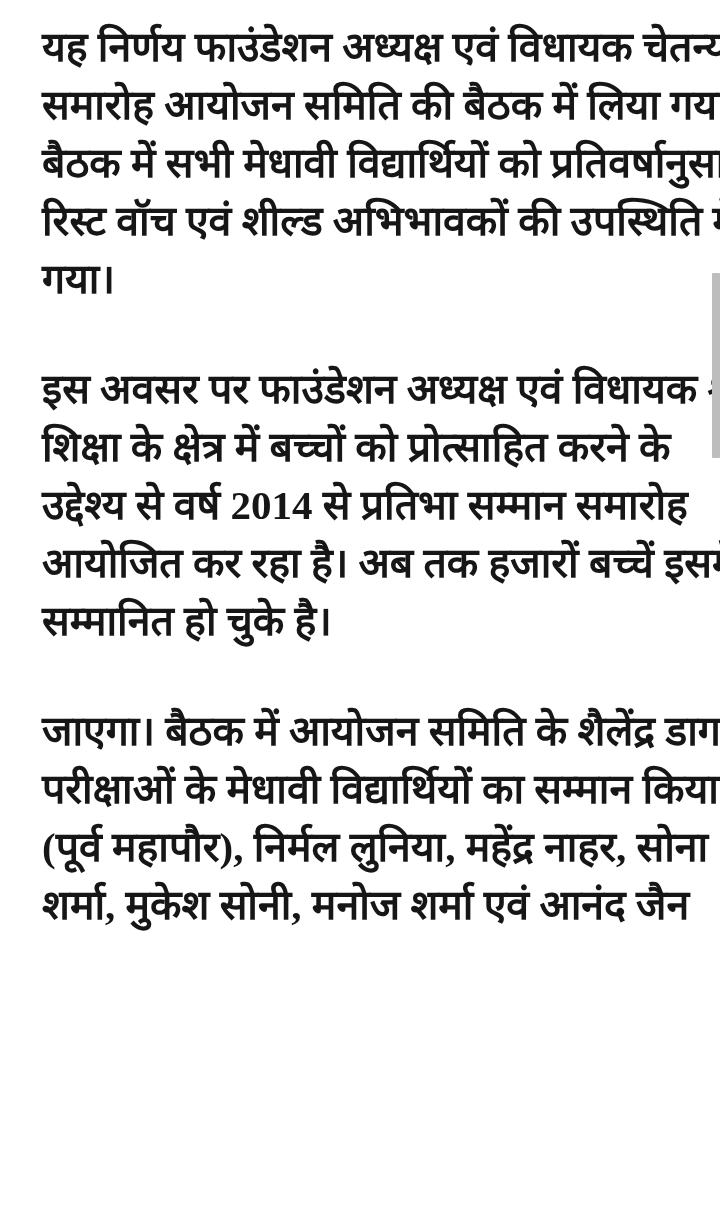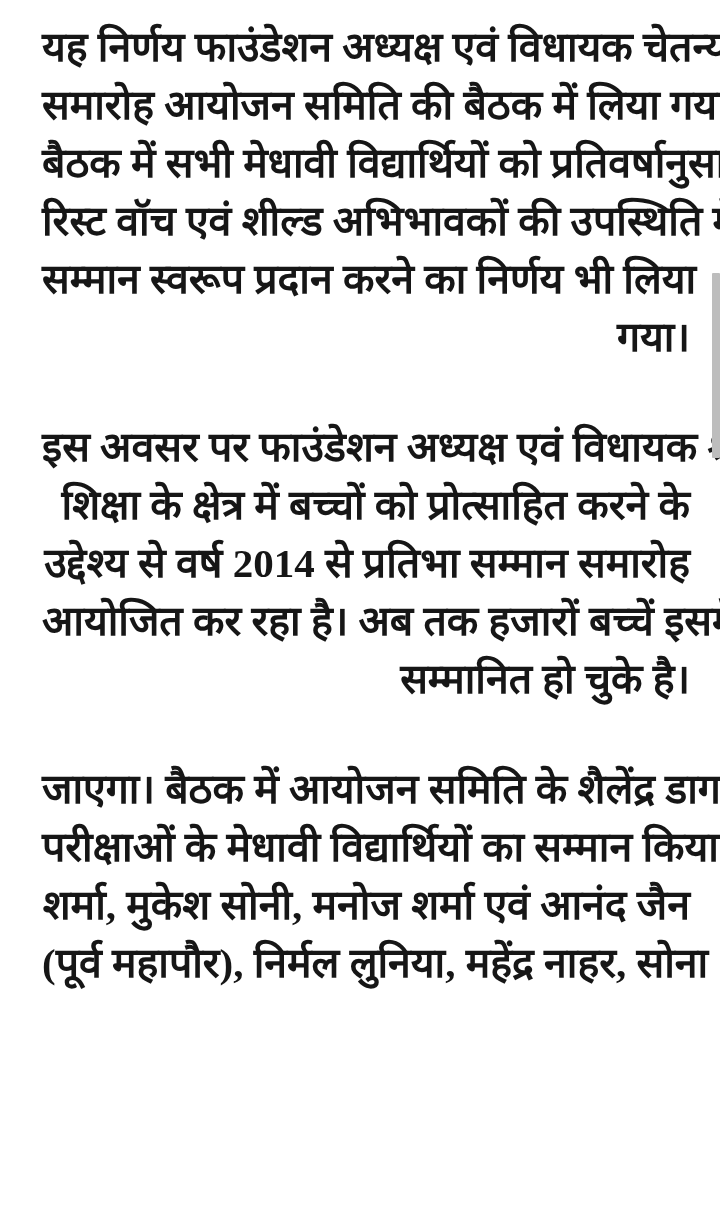--- a/index.html
+++ b/index.html
@@ -20,21 +20,20 @@
     top: 18px;
     width: 648px;
     color: #161616;
     font-size: 41px;
     font-weight: 700;
     line-height: 58px;
     text-rendering: optimizeLegibility;
   }
   .paragraph {
     margin: 0 0 52px 0;
-    text-align: right;
   }
   .text-line {
     white-space: nowrap;
     height: 58px;
   }
   .scrollbar-thumb {
     position: absolute;
     left: 712px;
     top: 273px;
     width: 8px;
@@ -45,31 +44,30 @@
 </style>
 </head>
 <body style="background: rgb(255, 255, 255);">
 
 <div class="article-body" id="article" style="color: rgb(22, 22, 22);">
     <div class="paragraph">
       <div class="text-line">यह निर्णय फाउंडेशन अध्यक्ष एवं विधायक चेतन्य</div>
       <div class="text-line">समारोह आयोजन समिति की बैठक में लिया गया।</div>
       <div class="text-line">बैठक में सभी मेधावी विद्यार्थियों को प्रतिवर्षानुसार</div>
       <div class="text-line">रिस्ट वॉच एवं शील्ड अभिभावकों की उपस्थिति में</div>
-      <div class="text-line">सम्मान स्वरूप प्रदान करने का निर्णय भी लिया</div>
       <div class="text-line">गया।</div>
     </div>
     <div class="paragraph">
       <div class="text-line">इस अवसर पर फाउंडेशन अध्यक्ष एवं विधायक श्री</div>
       <div class="text-line">शिक्षा के क्षेत्र में बच्चों को प्रोत्साहित करने के</div>
       <div class="text-line">उद्देश्य से वर्ष 2014 से प्रतिभा सम्मान समारोह</div>
       <div class="text-line">आयोजित कर रहा है। अब तक हजारों बच्चें इसमें</div>
       <div class="text-line">सम्मानित हो चुके है।</div>
     </div>
     <div class="paragraph">
       <div class="text-line">जाएगा। बैठक में आयोजन समिति के शैलेंद्र डागा</div>
       <div class="text-line">परीक्षाओं के मेधावी विद्यार्थियों का सम्मान किया</div>
+      <div class="text-line">(पूर्व महापौर), निर्मल लुनिया, महेंद्र नाहर, सोना</div>
       <div class="text-line">शर्मा, मुकेश सोनी, मनोज शर्मा एवं आनंद जैन</div>
-      <div class="text-line">(पूर्व महापौर), निर्मल लुनिया, महेंद्र नाहर, सोना</div>
     </div>
   </div>
 
 <div class="scrollbar-thumb" id="scrollbar-thumb" style="background: rgb(189, 189, 189);"></div>
 
 </body></html>

